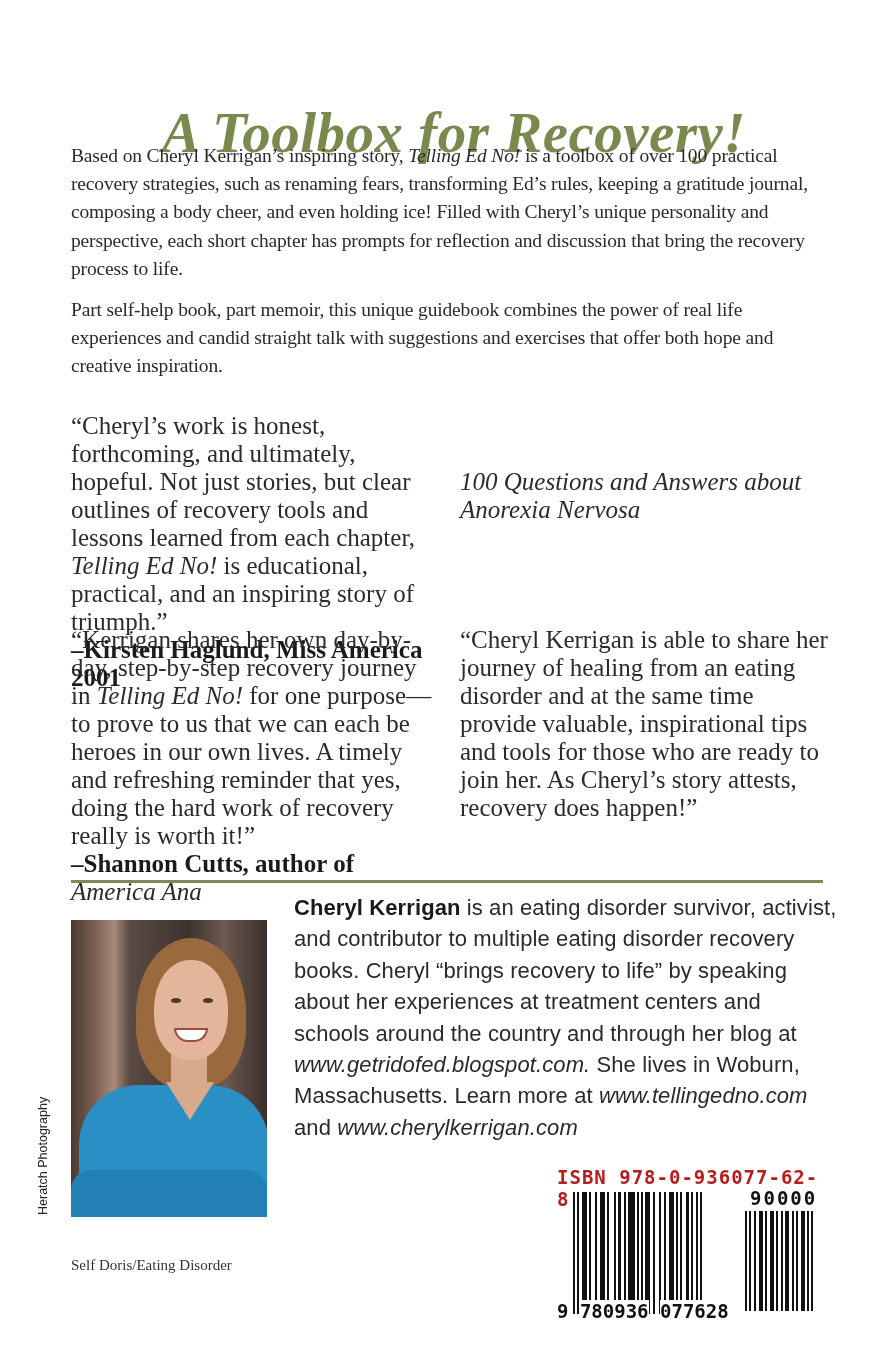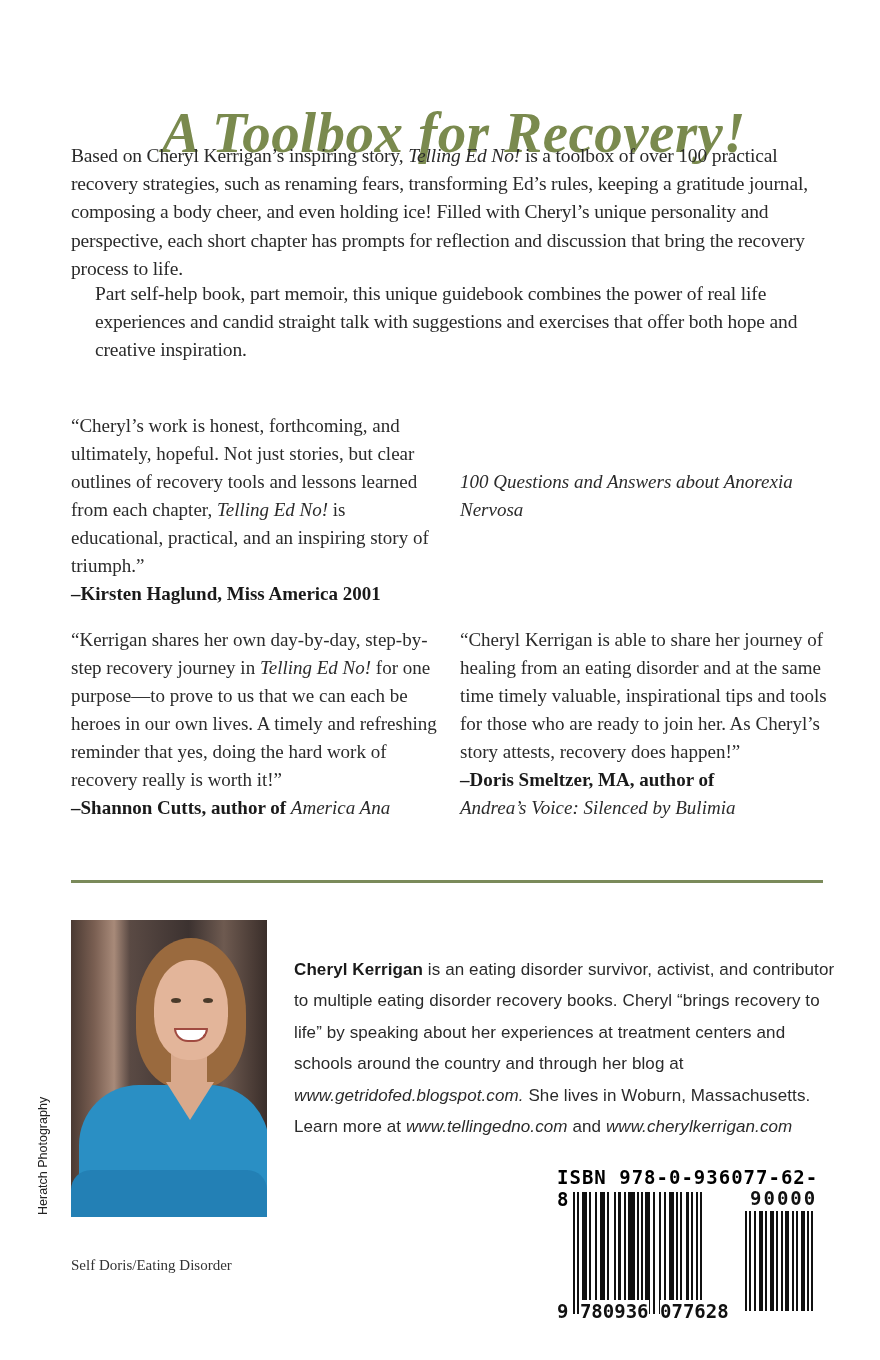--- a/index.html
+++ b/index.html
@@ -11,25 +11,25 @@
       font-size: 57px; color: #7a8a4e; letter-spacing: 0.5px;
     }
 
     .intro {
       position: absolute; left: 71px; width: 760px;
       font-family: "Liberation Serif", serif; font-size: 19.5px; line-height: 28.2px; color: #2a2a2a;
       letter-spacing: -0.15px;
     }
     .intro p { margin: 0; }
     #intro1 { top: 142px; }
-    #intro2 { top: 280px; margin-left: 24px; }
+    #intro2 { top: 296px; }
 
     .quote {
       position: absolute; width: 370px;
-      font-family: "Liberation Serif", serif; font-size: 19px; line-height: 28px; color: #2b2b2b;
+      font-family: "Liberation Serif", serif; font-size: 25px; line-height: 28px; color: #2b2b2b;
     }
     .quote .attr { font-weight: bold; color: #1a1a1a; }
     .quote i { font-style: italic; }
     #q1 { left: 71px; top: 412px; }
     #q2 { left: 460px; top: 412px; }
     #q3 { left: 71px; top: 626px; }
     #q4 { left: 460px; top: 626px; }
 
     .rule {
       position: absolute; left: 71px; top: 880px; width: 752px; height: 3px; background: #7a8a5a;
@@ -68,36 +68,36 @@
       position: absolute; left: 0px; top: 250px; width: 196px; height: 47px; background: #2380b5;
       border-radius: 20px 20px 0 0;
     }
 
     .credit {
       position: absolute; left: 36px; top: 1215px; transform-origin: left top; transform: rotate(-90deg);
       font-family: "Liberation Sans", sans-serif; font-size: 12.5px; color: #222; white-space: nowrap;
     }
 
     .bio {
-      position: absolute; left: 294px; top: 954px; width: 545px;
-      font-family: "Liberation Sans", sans-serif; font-size: 17px; line-height: 31.4px; color: #2a2a2a;
+      position: absolute; left: 294px; top: 892px; width: 545px;
+      font-family: "Liberation Sans", sans-serif; font-size: 22px; line-height: 31.4px; color: #2a2a2a;
       letter-spacing: 0.1px;
     }
     .bio b { color: #1a1a1a; }
     .bio i { font-style: italic; }
 
     .category {
       position: absolute; left: 71px; top: 1257px;
       font-family: "Liberation Serif", serif; font-size: 15px; color: #333;
     }
 
     .barcode-wrap { position: absolute; left: 555px; top: 1166px; width: 270px; height: 162px; }
     .isbn-text {
       position: absolute; left: 2px; top: 0; font-family: "DejaVu Sans Mono", monospace; font-weight: bold;
-      font-size: 19px; letter-spacing: 1px; color: #000000;
+      font-size: 19px; letter-spacing: 1px; color: #b91c1c;
     }
     .price-text {
       position: absolute; left: 195px; top: 21px; font-family: "DejaVu Sans Mono", monospace; font-weight: bold;
       font-size: 19px; letter-spacing: 2px; color: #111;
     }
     .bars-main { position: absolute; left: 18px; top: 26px; width: 170px; height: 122px; display: flex; align-items: flex-start; }
     .bars-addon { position: absolute; left: 190px; top: 45px; width: 80px; height: 100px; display: flex; align-items: flex-start; }
     .bar { background: #111; height: 100%; }
     .gap { height: 100%; }
     .ean-digits {
@@ -128,23 +128,22 @@
   <br>
   <i>100 Questions and Answers about Anorexia Nervosa</i>
 </div>
 
 <div class="quote" id="q3">
   <span>“Kerrigan shares her own day-by-day, step-by-step recovery journey in </span><i>Telling Ed No!</i><span> for one purpose—to prove to us that we can each be heroes in our own lives. A timely and refreshing reminder that yes, doing the hard work of recovery really is worth it!”</span><br>
   <span class="attr">–Shannon Cutts, author of </span><i>America Ana</i>
 </div>
 
 <div class="quote" id="q4">
-  <span>“Cheryl Kerrigan is able to share her journey of healing from an eating disorder and at the same time timely valuable, inspirational tips and tools for those who are ready to join her. As Cheryl’s story attests, recovery does happen!”</span><br>
-  <span class="attr">–Doris Smeltzer, MA, author of</span><br>
-  <i>Andrea’s Voice: Silenced by Bulimia</i>
+  <span>“Cheryl Kerrigan is able to share her journey of healing from an eating disorder and at the same time provide valuable, inspirational tips and tools for those who are ready to join her. As Cheryl’s story attests, recovery does happen!”</span><br>
+  <br>
 </div>
 
 <div class="rule"></div>
 
 <div class="photo" title="Portrait of author in blue sweater with arms crossed">
   <div class="hair"></div>
   <div class="neck"></div>
   <div class="face"></div>
   <div class="eye l"></div>
   <div class="eye r"></div>

